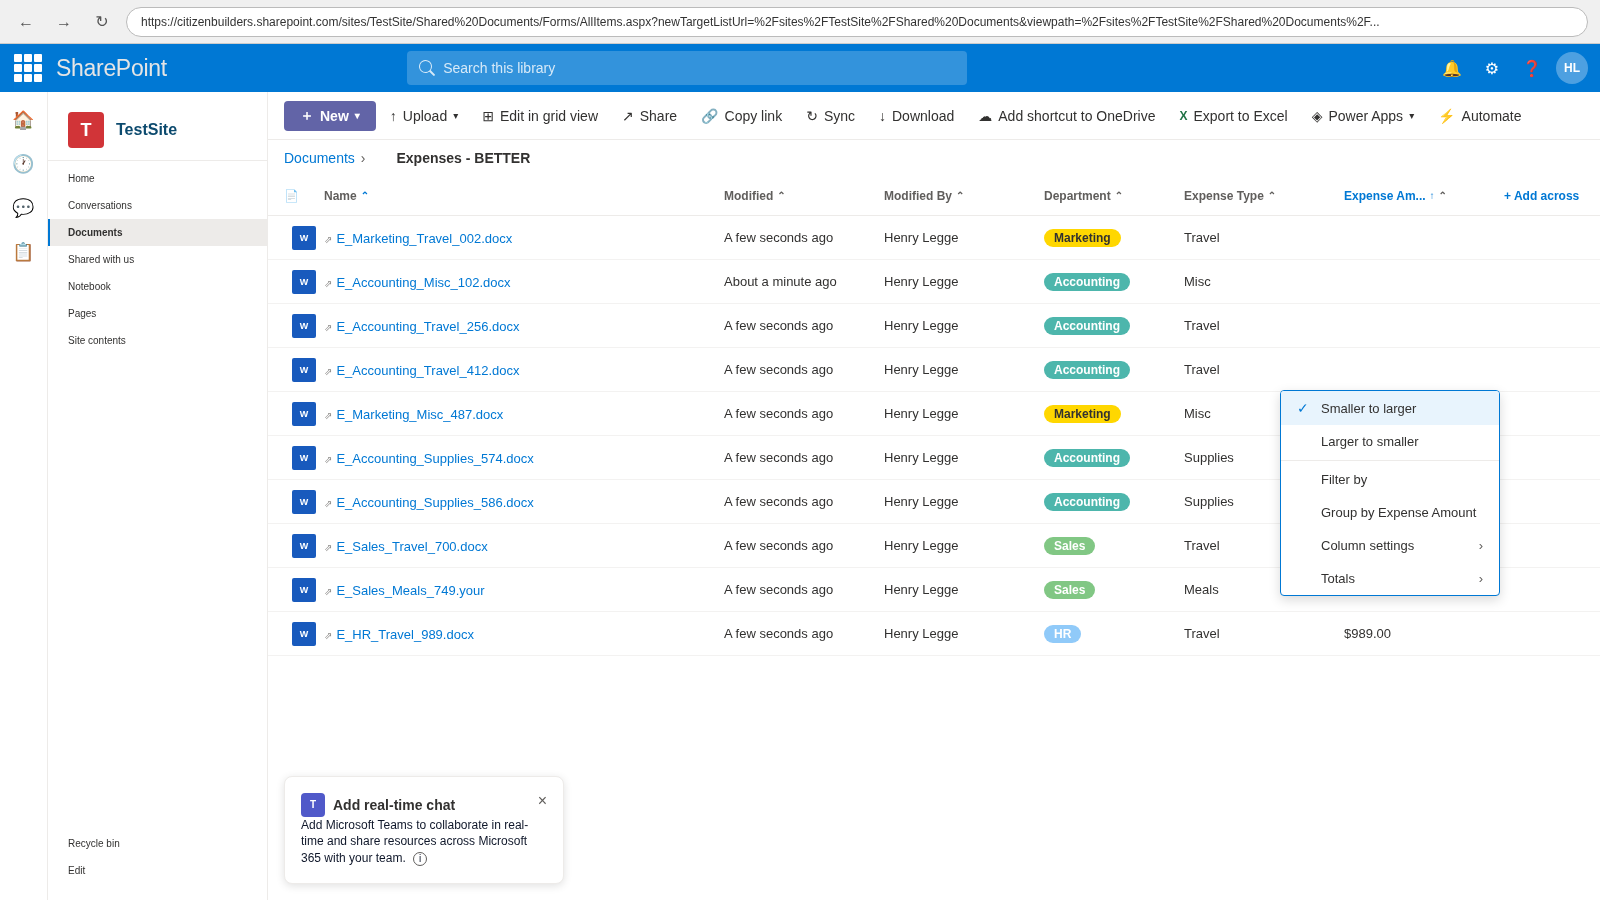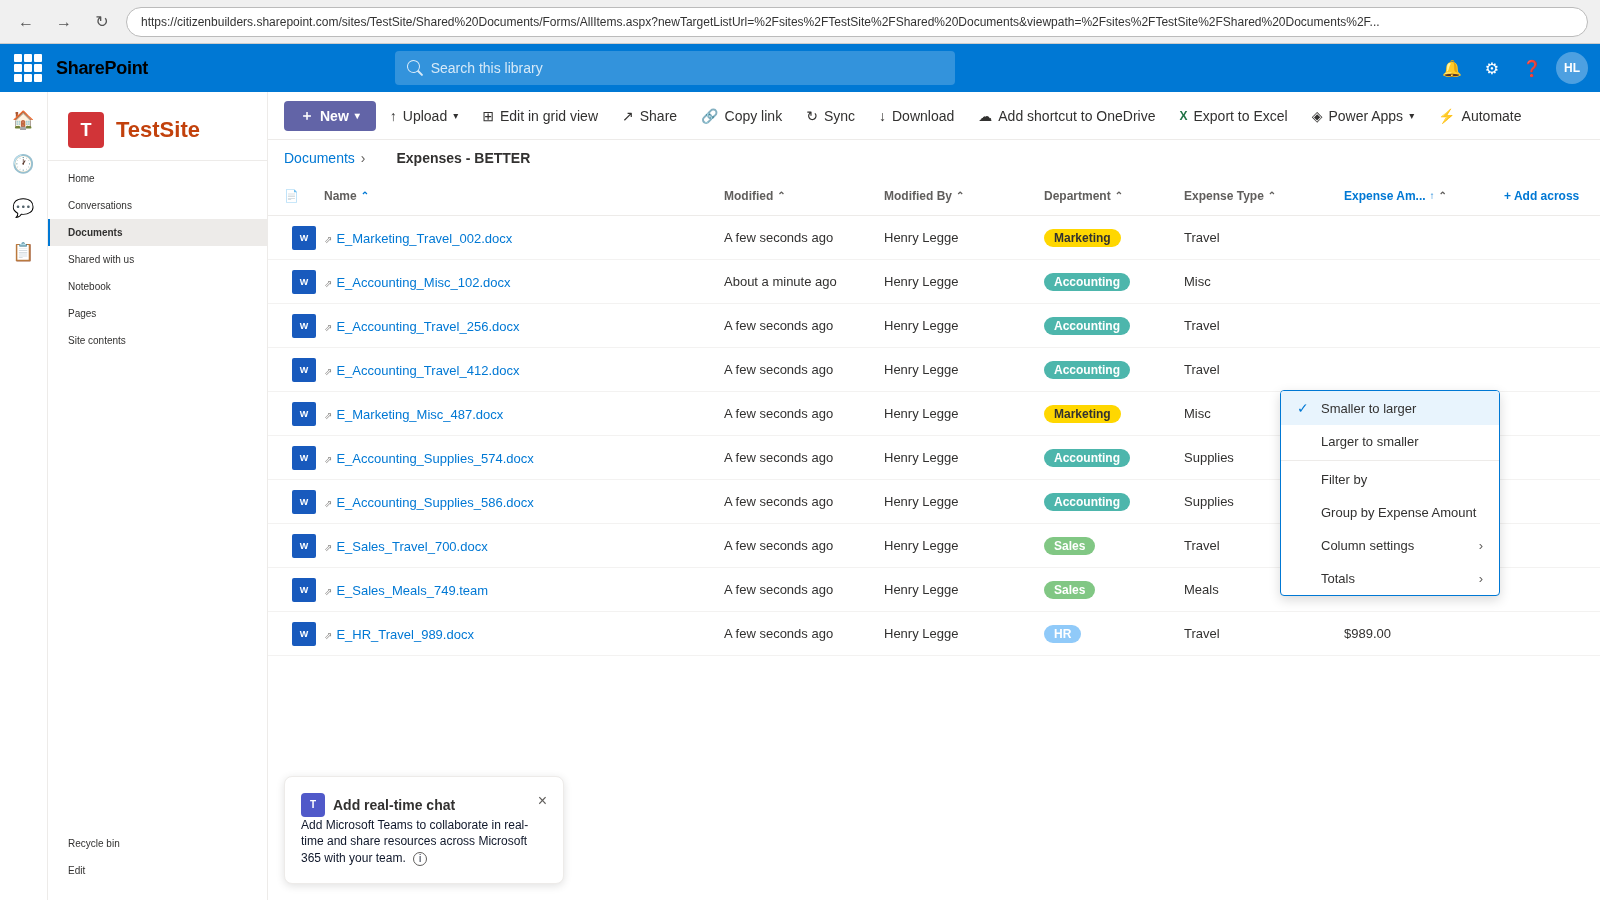--- a/index.html
+++ b/index.html
@@ -52,23 +52,23 @@
       cursor: pointer;
     }
     .waffle-icon {
       display: grid;
       grid-template-columns: repeat(3,8px);
       grid-template-rows: repeat(3,8px);
       gap: 2px;
     }
     .waffle-dot { background: #fff; border-radius: 1px; }
     .sp-logo {
-      font-size: 18px;
-      font-weight: 700;
-      color: #000000;
+      font-size: 23px;
+      font-weight: 400;
+      color: #e5e5e5;
       letter-spacing: -0.3px;
     }
     .header-search {
       flex: 1;
       max-width: 560px;
       margin: 0 auto;
       height: 34px;
       background: rgba(255,255,255,0.2);
       border-radius: 4px;
       display: flex;
@@ -164,23 +164,23 @@
     .site-icon {
       width: 36px; height: 36px;
       background: #d13438;
       border-radius: 4px;
       display: flex; align-items: center; justify-content: center;
       color: #fff;
       font-size: 18px;
       font-weight: 700;
     }
     .site-name {
-      font-size: 22px;
+      font-size: 16px;
       font-weight: 600;
-      color: #c2410c;
+      color: #0c4a6e;
     }
 
     
     .content-area {
       flex: 1;
       display: flex;
       flex-direction: column;
       overflow: hidden;
       position: relative;
     }
@@ -697,21 +697,21 @@
       </div>
       <div class="col-text">Travel</div>
       <div class="col-text">$700.00</div>
       <div></div>
     </div>
           <div class="file-row">
       <div class="file-icon-cell">
         <div class="word-icon">W</div>
       </div>
       <div>
-        <span class="file-name file-name-link">E_Sales_Meals_749.team</span>
+        <span class="file-name file-name-link">E_Sales_Meals_749.your</span>
       </div>
       <div class="col-text">A few seconds ago</div>
       <div class="col-text">Henry Legge</div>
       <div>
         <span class="dept-badge dept-sales">Sales</span>
       </div>
       <div class="col-text">Meals</div>
       <div class="col-text">$749.00</div>
       <div></div>
     </div>

